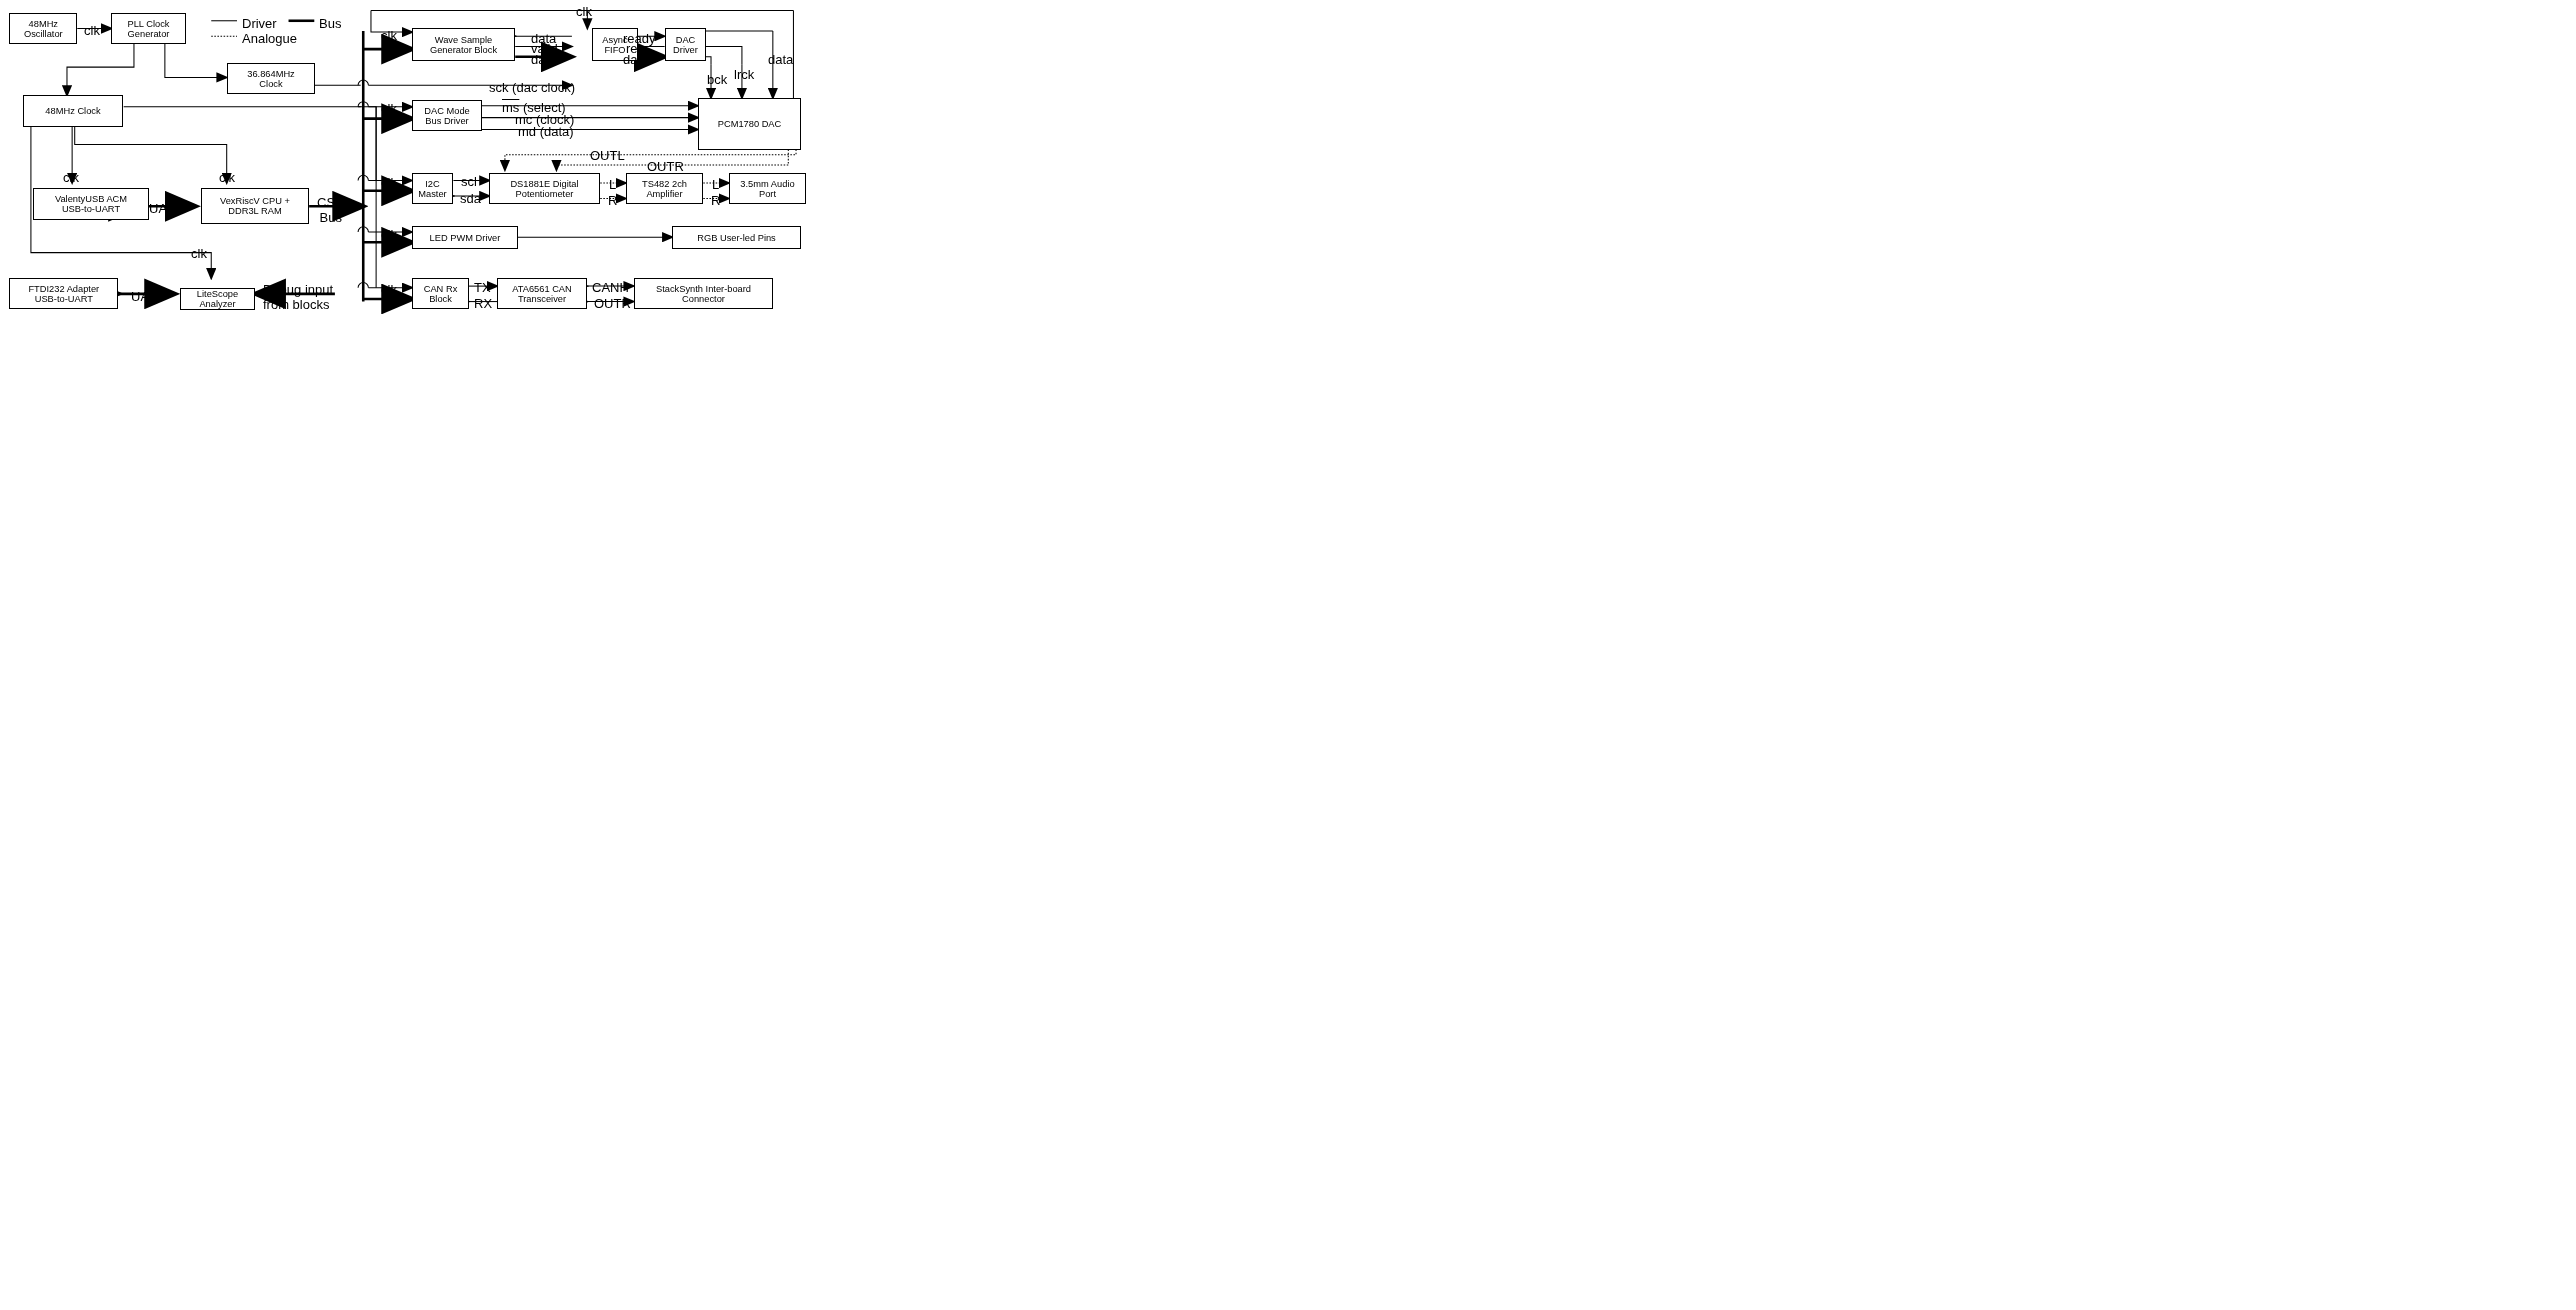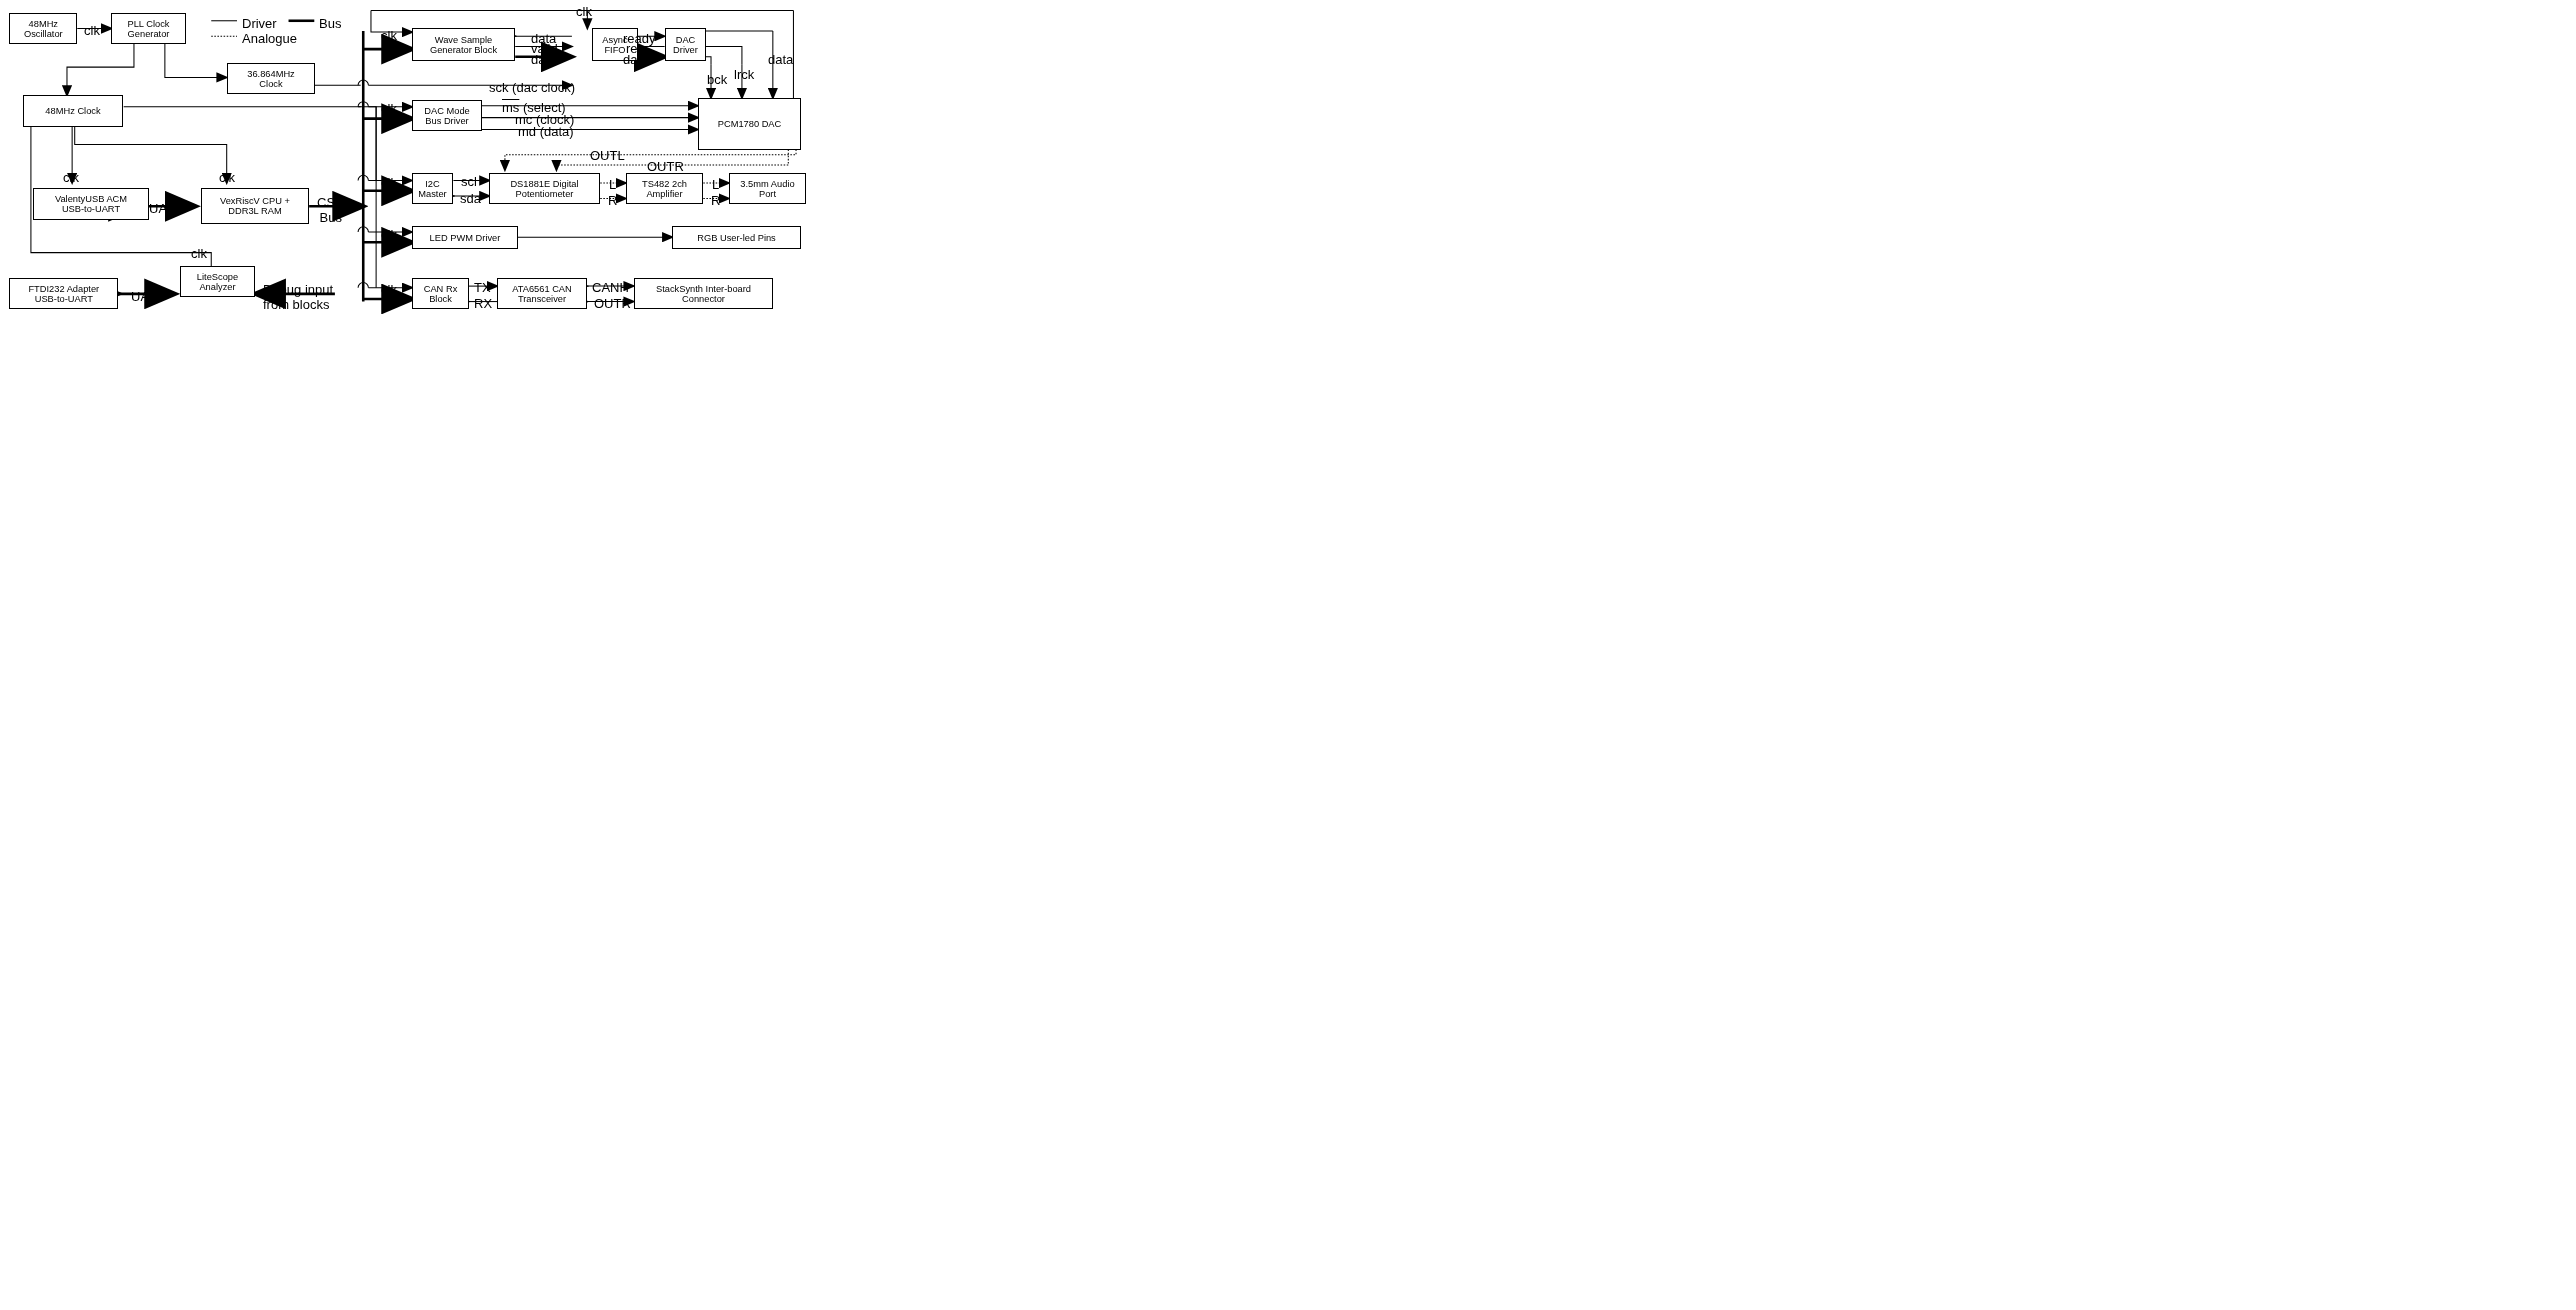--- a/index.html
+++ b/index.html
@@ -139,21 +139,21 @@
   </div>
 <div class="box" style="left:33px;top:188px;width:116px;height:32px">
     <span>ValentyUSB ACM<br>USB-to-UART</span>
   </div>
 <div class="box" style="left:201px;top:188px;width:108px;height:36px">
     <span>VexRiscV CPU +<br>DDR3L RAM</span>
   </div>
 <div class="box" style="left:9.3px;top:278px;width:109px;height:31px">
     <span>FTDI232 Adapter<br>USB-to-UART</span>
   </div>
-<div class="box" style="left:180px;top:266px;width:75px;height:31px">
+<div class="box" style="left:180px;top:288px;width:75px;height:22px">
     <span>LiteScope<br>Analyzer</span>
   </div>
 
 <div class="box" style="left:412px;top:28px;width:103px;height:33px">
     <span>Wave Sample<br>Generator Block</span>
   </div>
 <div class="box" style="left:592px;top:28px;width:46px;height:33px">
     <span>Async<br>FIFO</span>
   </div>
 <div class="box" style="left:665px;top:28px;width:41px;height:33px">

